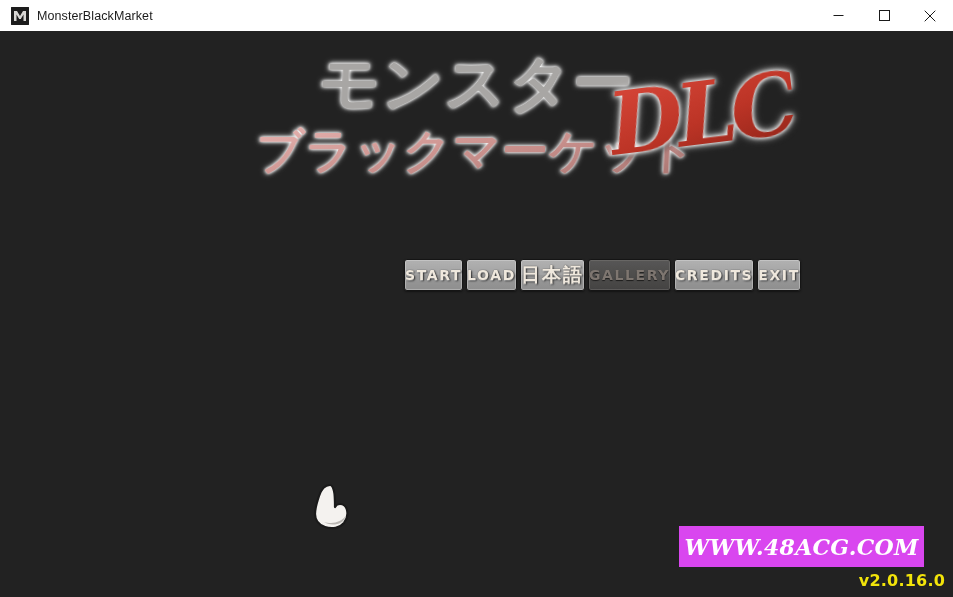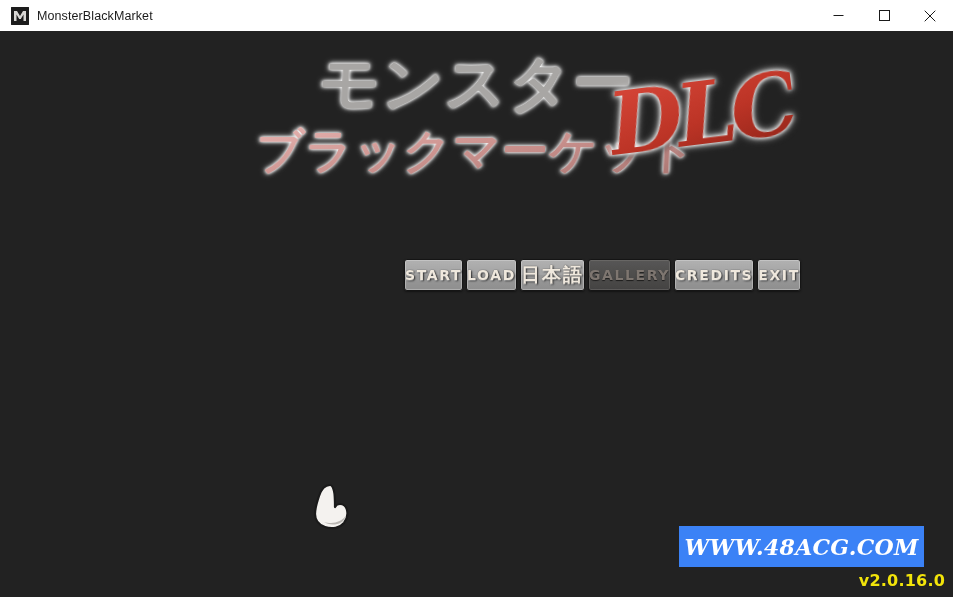--- a/index.html
+++ b/index.html
@@ -244,21 +244,21 @@
     pointer-events: none;
   }
 
   
   .watermark {
     position: absolute;
     left: 679px;
     top: 495px;
     width: 245px;
     height: 41px;
-    background: #3b82f6;
+    background: #d946ef;
     display: flex;
     align-items: center;
     justify-content: center;
   }
   .watermark-text {
     font-family: "DejaVu Serif", serif;
     font-style: italic;
     font-weight: bold;
     font-size: 22px;
     color: #ffffff;

